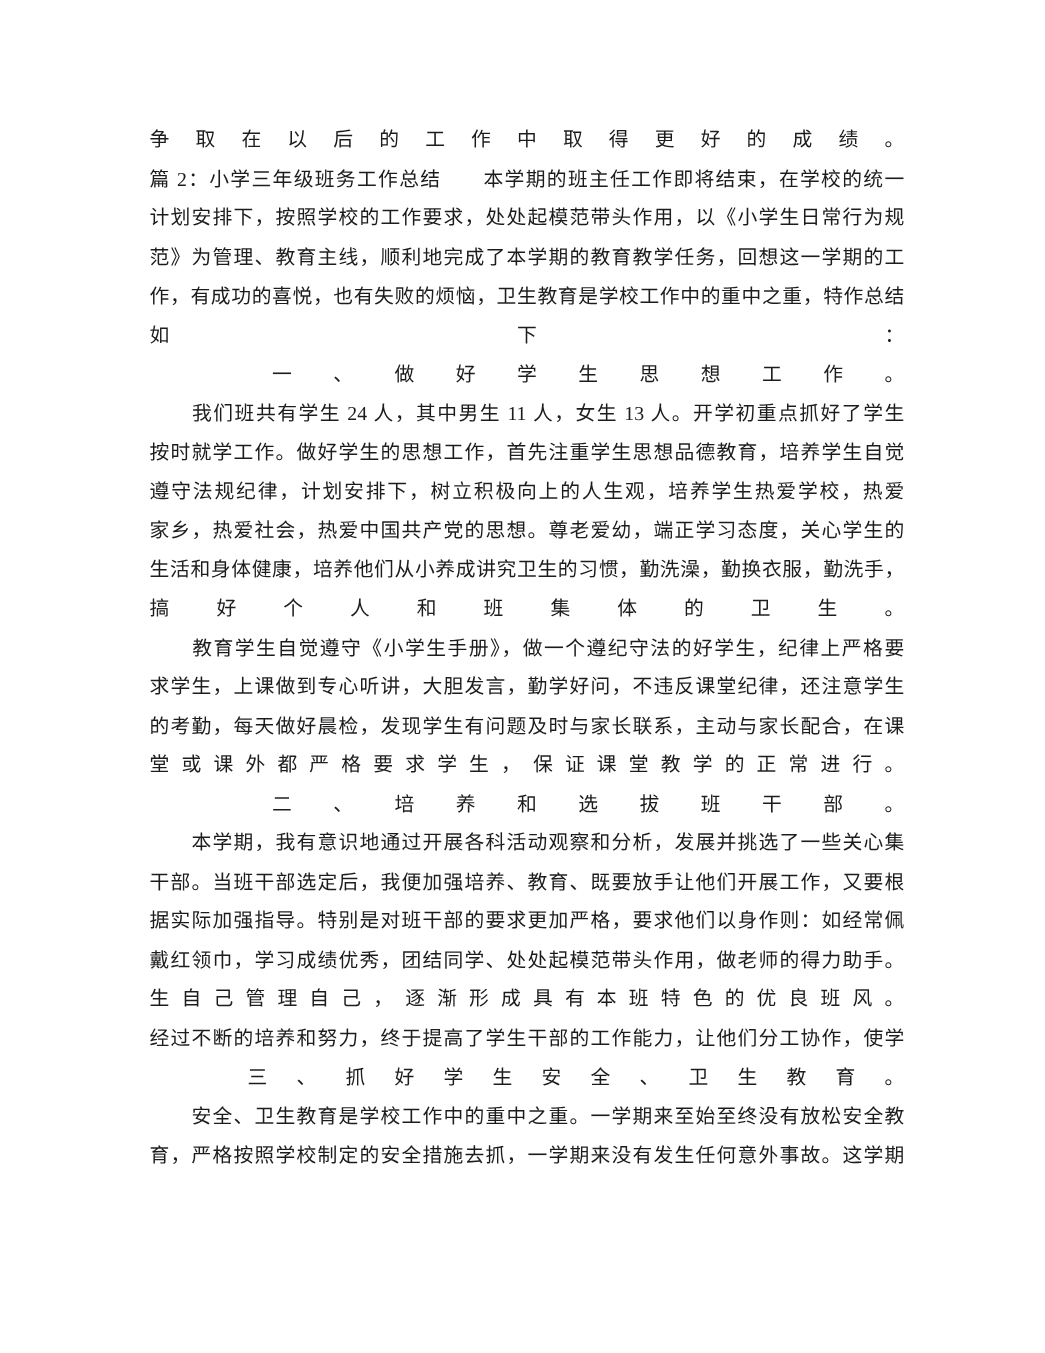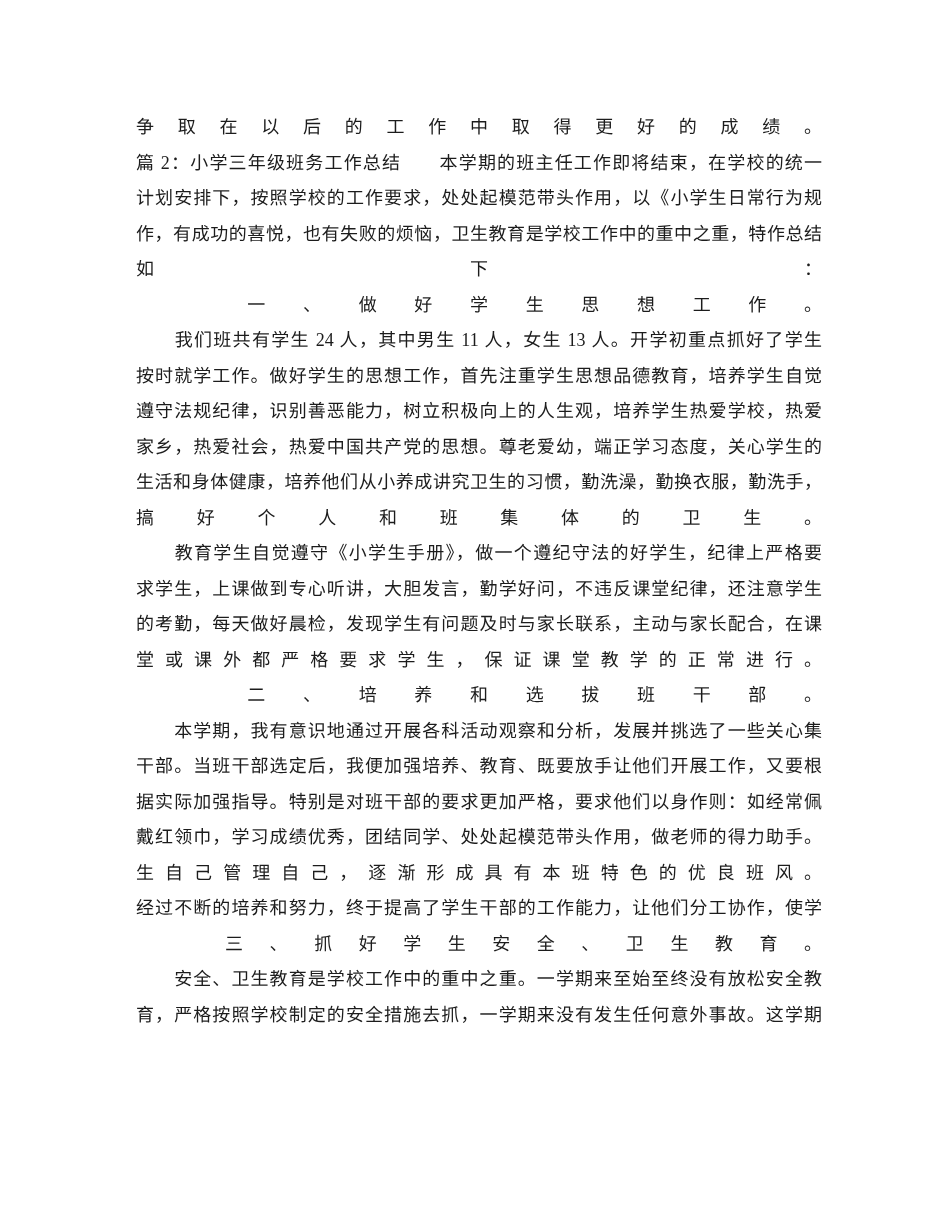--- a/index.html
+++ b/index.html
@@ -37,26 +37,27 @@
   }
 </style>
 </head>
 <body>
 
 <div class="page" style="background: rgb(255, 255, 255); border-radius: 21px;">
   <div class="text-block" style="color: rgb(28, 28, 28);">
       <div class="line full">争取在以后的工作中取得更好的成绩。</div>
       <div class="line full">篇 2：小学三年级班务工作总结　　本学期的班主任工作即将结束，在学校的统一</div>
       <div class="line full">计划安排下，按照学校的工作要求，处处起模范带头作用，以《小学生日常行为规</div>
+      <div class="line full">范》为管理、教育主线，顺利地完成了本学期的教育教学任务，回想这一学期的工</div>
       <div class="line full">作，有成功的喜悦，也有失败的烦恼，卫生教育是学校工作中的重中之重，特作总结</div>
       <div class="line full">如下：</div>
       <div class="line full">　　一、做好学生思想工作。</div>
       <div class="line full">　　我们班共有学生 24 人，其中男生 11 人，女生 13 人。开学初重点抓好了学生</div>
       <div class="line full">按时就学工作。做好学生的思想工作，首先注重学生思想品德教育，培养学生自觉</div>
-      <div class="line full">遵守法规纪律，识别善恶能力，树立积极向上的人生观，培养学生热爱学校，热爱</div>
+      <div class="line full">遵守法规纪律，计划安排下，树立积极向上的人生观，培养学生热爱学校，热爱</div>
       <div class="line full">家乡，热爱社会，热爱中国共产党的思想。尊老爱幼，端正学习态度，关心学生的</div>
       <div class="line full">生活和身体健康，培养他们从小养成讲究卫生的习惯，勤洗澡，勤换衣服，勤洗手，</div>
       <div class="line full">搞好个人和班集体的卫生。</div>
       <div class="line full">　　教育学生自觉遵守《小学生手册》，做一个遵纪守法的好学生，纪律上严格要</div>
       <div class="line full">求学生，上课做到专心听讲，大胆发言，勤学好问，不违反课堂纪律，还注意学生</div>
       <div class="line full">的考勤，每天做好晨检，发现学生有问题及时与家长联系，主动与家长配合，在课</div>
       <div class="line full">堂或课外都严格要求学生，保证课堂教学的正常进行。</div>
       <div class="line full">　　二、培养和选拔班干部。</div>
       <div class="line full">　　本学期，我有意识地通过开展各科活动观察和分析，发展并挑选了一些关心集</div>
       <div class="line full">干部。当班干部选定后，我便加强培养、教育、既要放手让他们开展工作，又要根</div>

